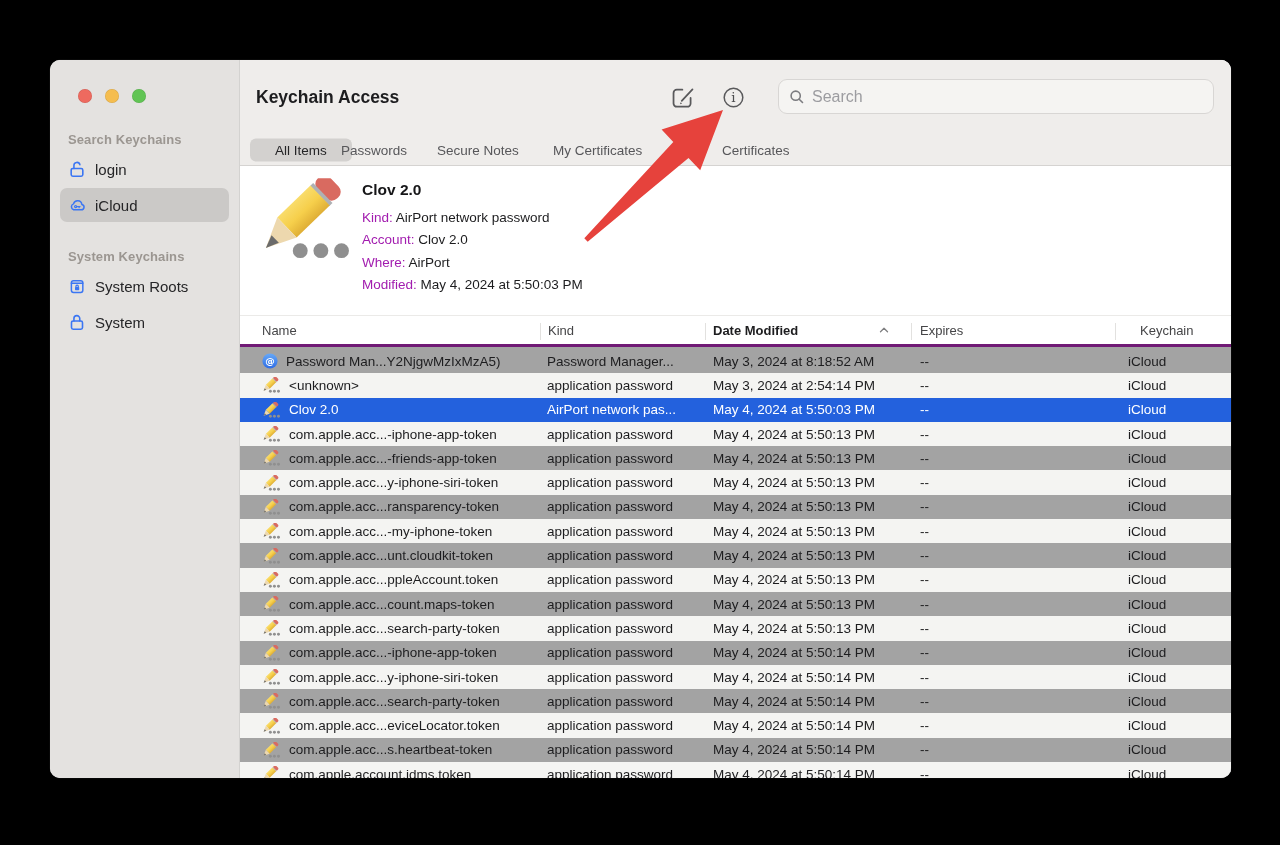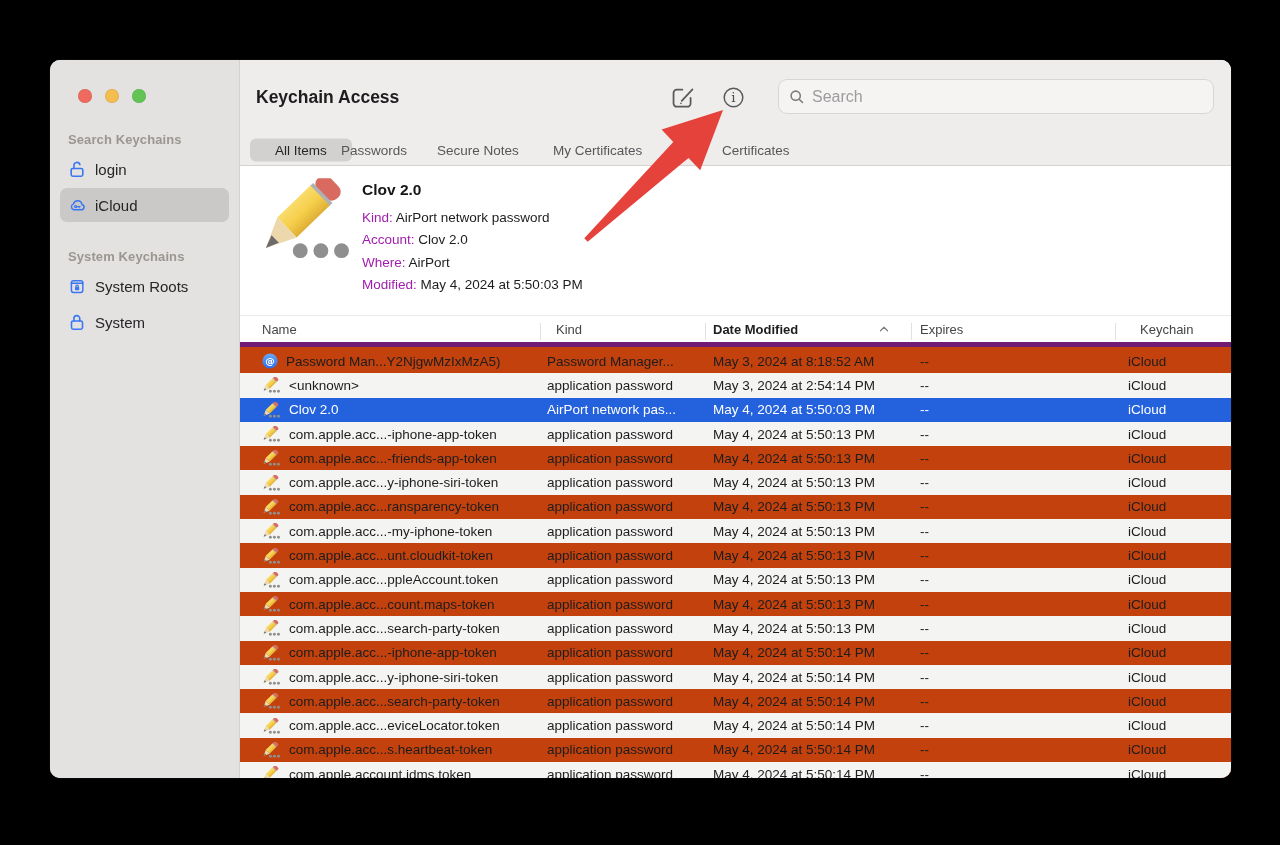--- a/index.html
+++ b/index.html
@@ -71,31 +71,31 @@
   .big-icon { position:absolute; left:18px; top:12px; }
   .d-info { position:absolute; left:122px; top:15px; }
   .d-title { font-size:15.5px; font-weight:700; color:#161618; margin-bottom:8px; }
   .d-row { font-size:13.5px; line-height:22.4px; }
   .d-row .lab { color:#a21caf; }
   .d-row .val { color:#1d1d1f; }
   
   .thead {
     height:31px; position:relative; display:grid;
     grid-template-columns:300px 165px 206px 204px 1fr;
-    align-items:center; border-bottom:5px solid #701a75; background:#fff;
+    align-items:center; border-bottom:3px solid #701a75; background:#fff;
   }
   .th { font-size:13px; color:#454547; }
   .th.name { padding-left:22px; }
-  .th.kind { padding-left:16px; }
+  .th.kind { padding-left:8px; }
   .th.date { padding-left:8px; font-weight:700; color:#1d1d1f; position:relative; }
   .th.exp  { padding-left:9px; }
   .th.key  { padding-left:25px; }
   .sortchev { position:absolute; right:22px; top:50%; transform:translateY(-50%); }
   .colsep { position:absolute; top:7px; width:1px; height:17px; background:#e2e1df; }
-  .tbody { flex:1; overflow:hidden; padding-top:2px; background:#c2410c; }
+  .tbody { flex:1; overflow:hidden; padding-top:2px; background:#a3a3a3; }
   .trow {
     height:24.3px; display:grid; grid-template-columns:300px 165px 206px 204px 1fr;
     align-items:center; font-size:13.5px; color:#1d1d1f; cursor:default;
   }
   .trow.alt { background:#f4f4f2; }
   .trow.sel { background:#2361dd; color:#fff; }
   .cell { white-space:nowrap; overflow:hidden; }
   .c-name { padding-left:22px; display:flex; align-items:center; gap:8px; }
   .c-name .row-icon { flex:0 0 auto; display:flex; }
   .c-name .row-icon svg { width:19px; height:16px; }

